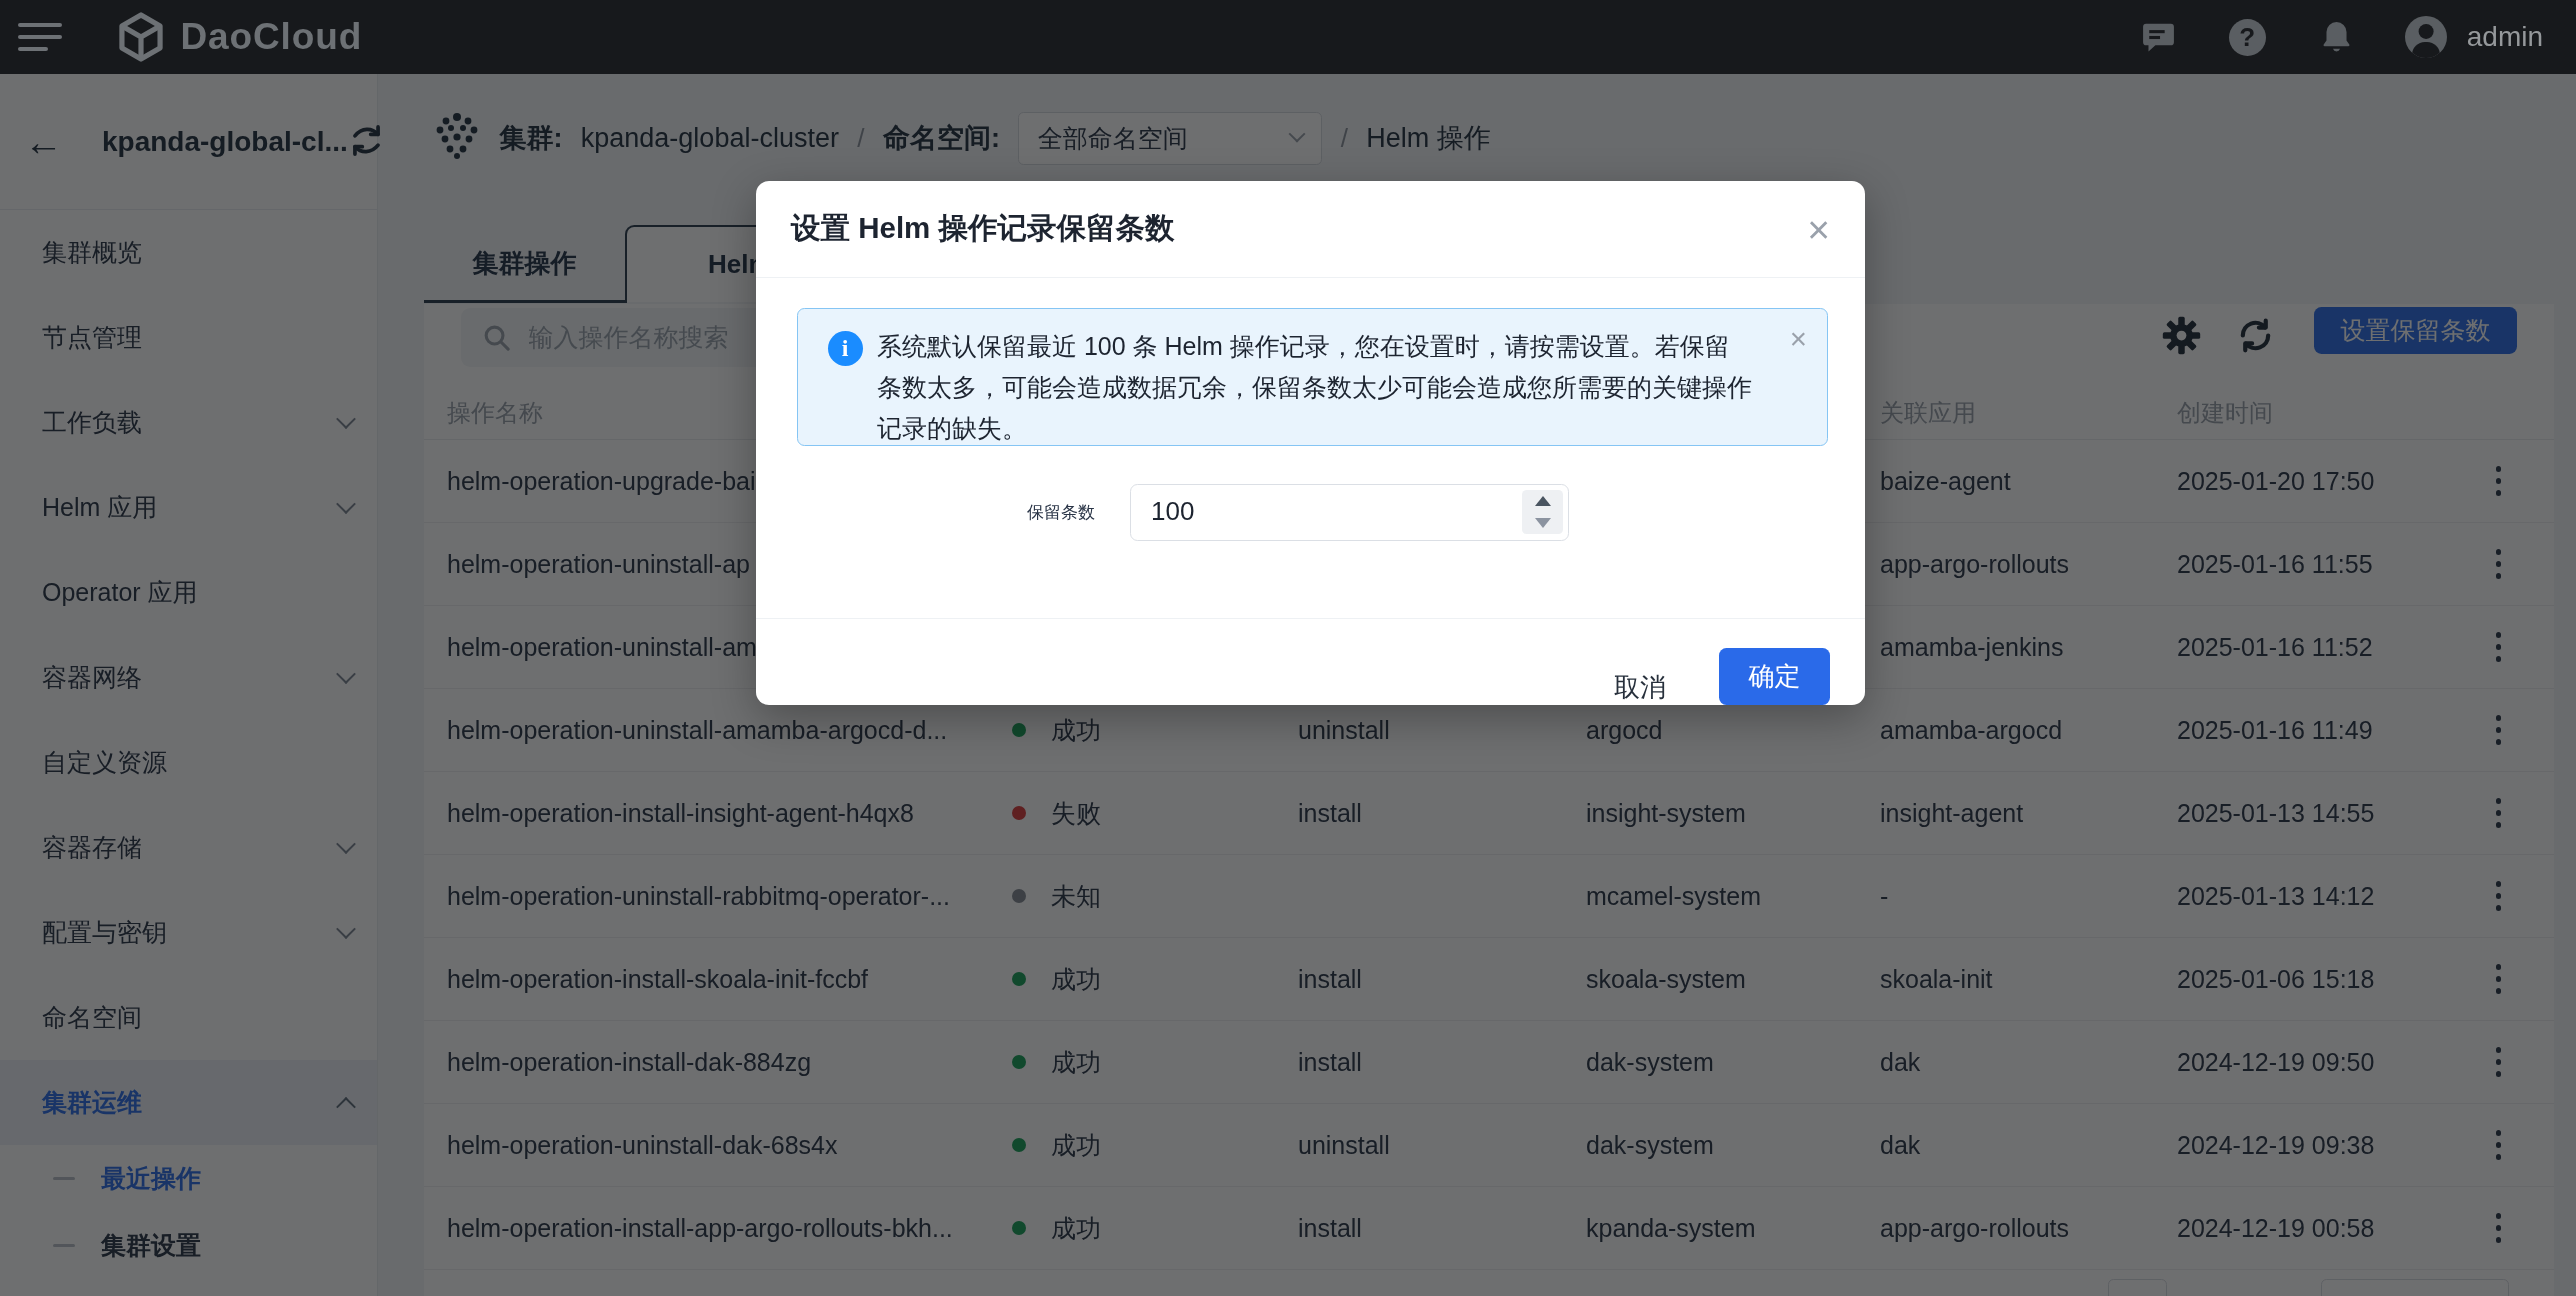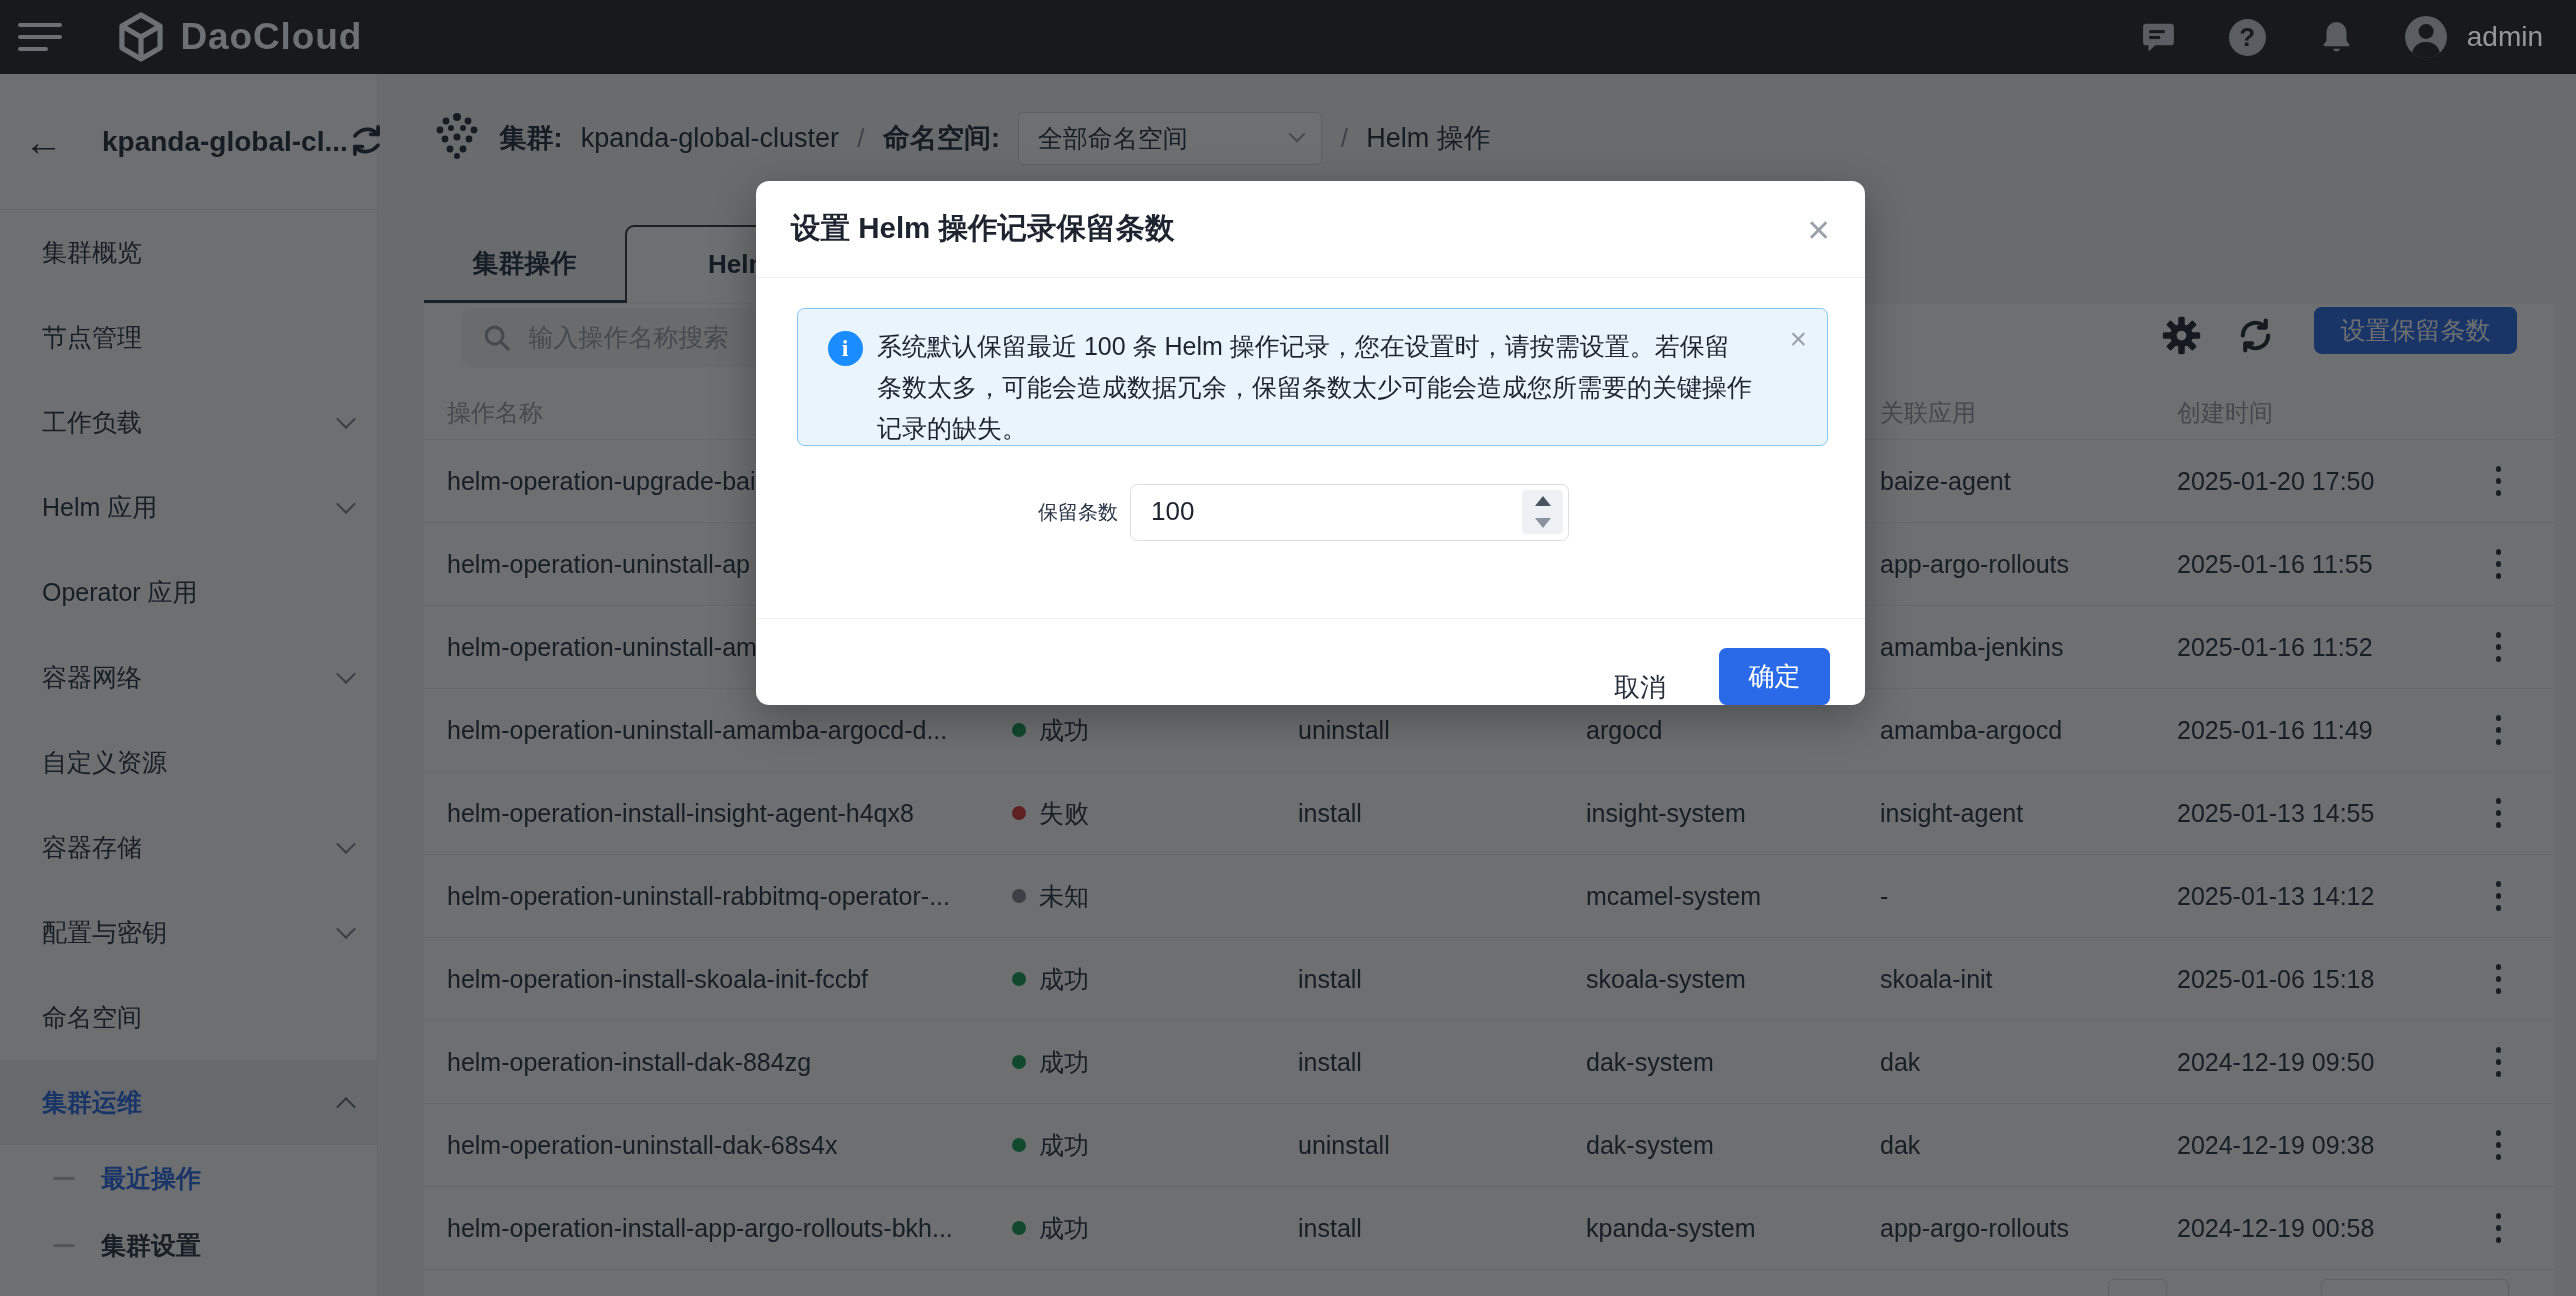--- a/index.html
+++ b/index.html
@@ -64,38 +64,38 @@
   .search-input::placeholder{color:#9aa3ad;}
   .tool-icons{position:absolute;top:7.4px;right:275px;display:flex;align-items:center;gap:26px;}
   .tool-btn{width:48px;height:48px;display:flex;align-items:center;justify-content:center;cursor:pointer;}
   .tool-btn svg{width:39px;height:39px;}
   .primary-btn{position:absolute;top:2.8px;right:37px;width:203px;height:47px;background:#2b6de8;border:none;border-radius:7.4px;color:#fff;font-size:25px;font-family:inherit;cursor:pointer;}
   .thead,.trow{display:grid;grid-template-columns:565px 286px 288px 294px 297px 266px 1fr;align-items:center;padding-left:23px;}
   .thead{position:absolute;left:0;top:83px;width:100%;height:53px;font-size:24px;color:#98a0aa;border-bottom:0.9px solid #e8ebee;}
   .tbody{position:absolute;left:0;top:136px;width:100%;}
   .trow{height:83px;border-bottom:0.9px solid #ededf1;font-size:25px;color:#2a3547;}
   .cell-name{white-space:nowrap;overflow:hidden;max-width:544px;}
-  .cell-status{display:flex;align-items:center;gap:13px;}
+  .cell-status{display:flex;align-items:center;gap:25px;}
   .dot{width:14px;height:14px;border-radius:50%;flex:none;}
   .kebab{justify-self:center;display:flex;flex-direction:column;gap:6.5px;padding:9.2px;cursor:pointer;}
   .kebab i{width:5.5px;height:5.5px;border-radius:50%;background:#2a3547;display:block;}
   .page-box-small{position:absolute;left:1684px;top:975px;width:59px;height:55px;border:1.8px solid #d7dbe1;border-radius:5.5px;background:#fff;}
   .page-box-large{position:absolute;left:1897px;top:975px;width:188px;height:55px;border:1.8px solid #d7dbe1;border-radius:5.5px;background:#fff;}
   
   .overlay{position:absolute;left:0;top:74px;right:0;bottom:0;background:rgba(13,15,17,0.60);z-index:150;}
   .modal{position:absolute;left:756px;top:181px;width:1109px;height:524px;background:#fff;border-radius:13px;z-index:200;box-shadow:0 13px 44px rgba(0,0,0,0.3);}
   .modal-header{height:97px;display:flex;align-items:center;padding:0 35px;border-bottom:0.9px solid #eef1f4;}
   .modal-title{font-size:29.5px;font-weight:bold;color:#1d2430;}
   .modal-close{margin-left:auto;font-size:39px;color:#9aa1ab;line-height:1;cursor:pointer;}
   .m-alert{position:absolute;left:41px;top:127px;width:1031px;height:138px;background:#e9f4fd;border:1.8px solid #85c5f4;border-radius:7.4px;}
   .m-alert .info-icon{position:absolute;left:29.5px;top:22px;width:35px;height:35px;border-radius:50%;background:#1a8cff;color:#fff;font-size:24px;font-weight:bold;display:flex;align-items:center;justify-content:center;font-family:"Liberation Serif",serif;}
   .m-alert .alert-text{position:absolute;left:79px;top:16.6px;width:876px;font-size:25px;line-height:41px;color:#1d2430;}
   .m-alert .alert-close{position:absolute;right:20px;top:13px;font-size:29.5px;color:#9aa1ab;cursor:pointer;}
   .m-form{position:absolute;left:0;top:303px;width:100%;height:57px;}
-  .m-label{position:absolute;left:0;top:0;width:339px;height:57px;line-height:57px;text-align:right;font-size:20px;color:#2a3547;margin-left:23px;}
+  .m-label{position:absolute;left:0;top:0;width:339px;height:57px;line-height:57px;text-align:right;font-size:17px;color:#2a3547;}
   .num-input-wrap{position:absolute;left:374px;top:0;width:439px;height:57px;border:1.8px solid #dbdfe5;border-radius:7.4px;background:#fff;}
   .num-input{position:absolute;left:0;top:0;width:387px;height:53px;border:none;outline:none;font-size:26px;color:#1d2430;padding-left:20px;font-family:inherit;background:transparent;}
   .stepper{position:absolute;right:4.6px;top:4.6px;width:41px;height:44px;background:#eef0f3;border-radius:4.6px;display:flex;flex-direction:column;}
   .step{flex:1;display:flex;align-items:center;justify-content:center;cursor:pointer;}
   .tri-up{width:0;height:0;border-left:8.3px solid transparent;border-right:8.3px solid transparent;border-bottom:10px solid #4a5561;}
   .tri-down{width:0;height:0;border-left:8.3px solid transparent;border-right:8.3px solid transparent;border-top:10px solid #8b93a0;}
   .modal-footer{position:absolute;left:0;bottom:0;width:100%;height:87px;border-top:0.9px solid #eef1f4;display:flex;align-items:flex-end;justify-content:flex-end;gap:53px;padding-right:35px;border-radius:0 0 13px 13px;}
   .btn-cancel{background:none;border:none;font-size:26px;color:#27303c;font-family:inherit;cursor:pointer;}
   .btn-ok{width:111px;height:57px;background:#2a6ae9;border:none;border-radius:7.4px;color:#fff;font-size:26px;font-family:inherit;cursor:pointer;}
 </style>

